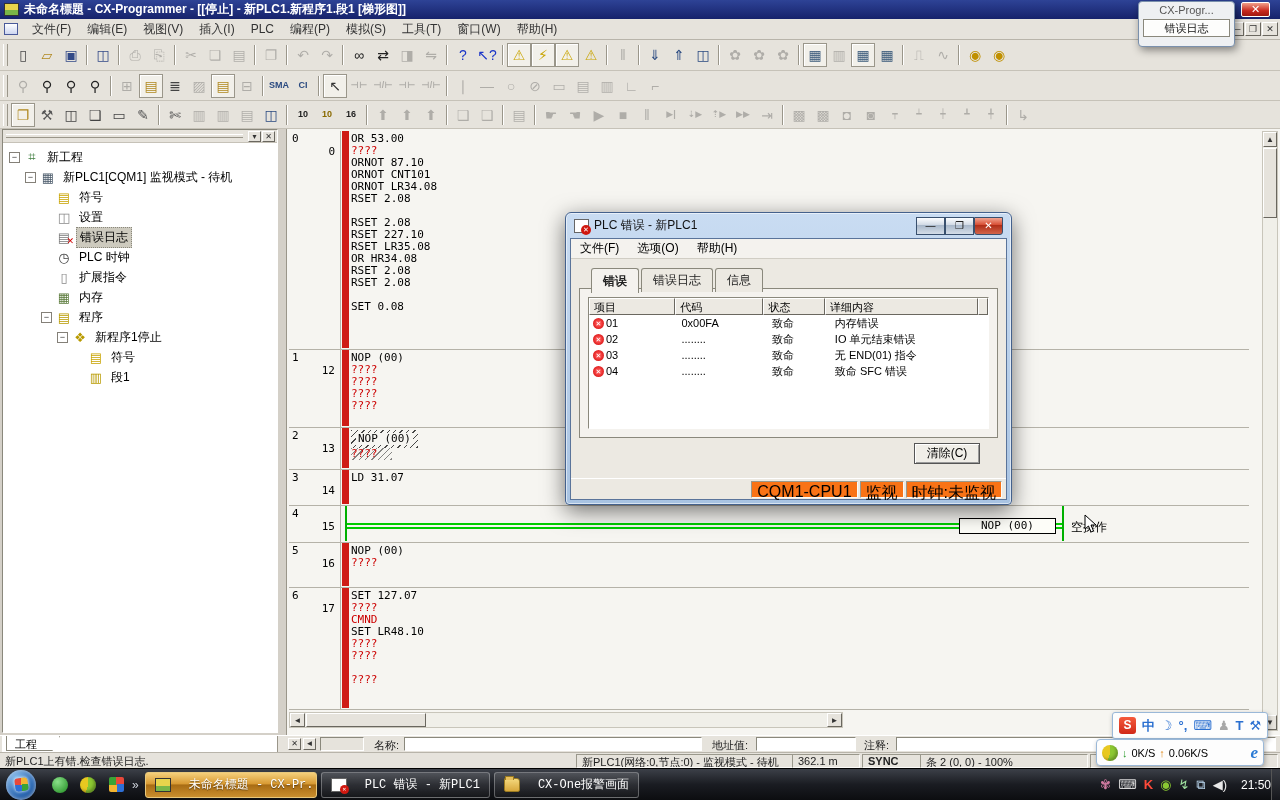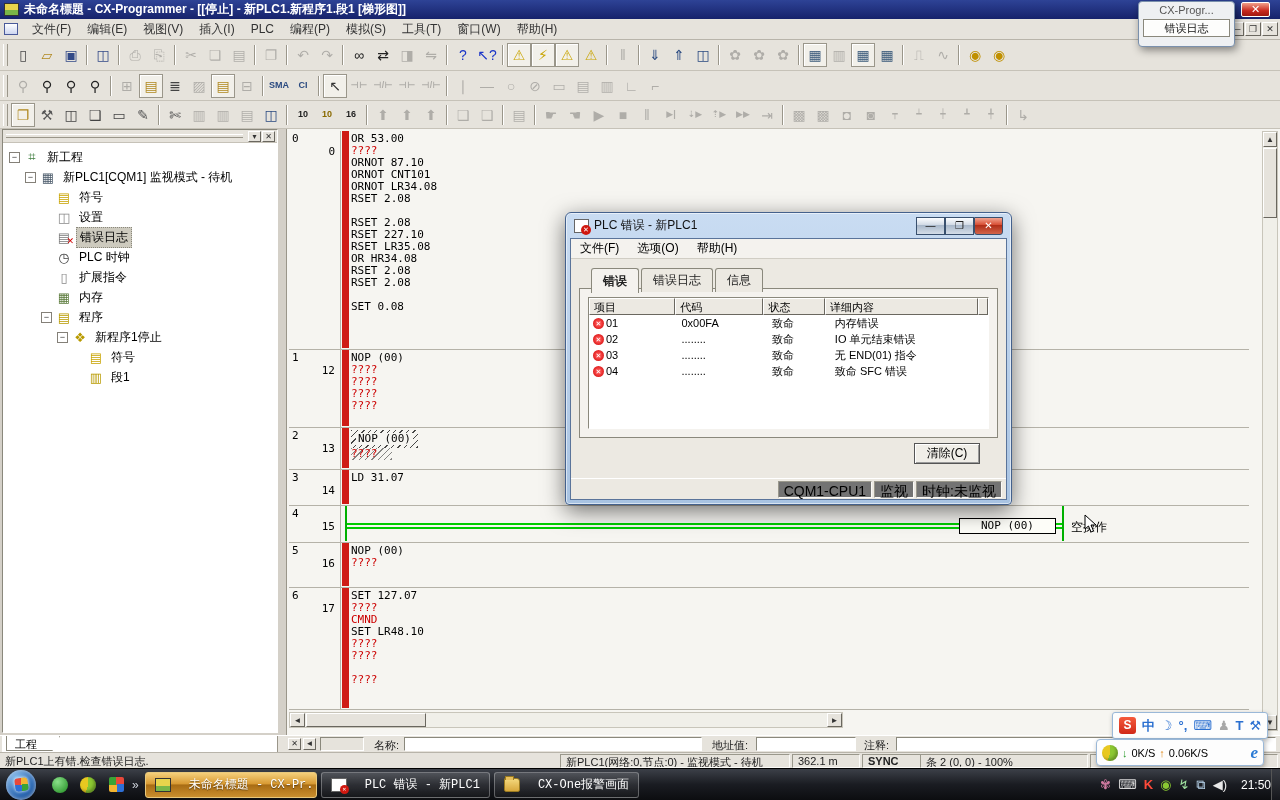--- a/index.html
+++ b/index.html
@@ -79,21 +79,21 @@
 #dlgpanel{margin:0 8px;height:150px;background:#f4f2ee;border:1px solid #8a887c;padding:8px;}
 #dlglist{height:132px;background:#fff;border:1px solid;border-color:#8a887c #fff #fff #8a887c;overflow:hidden;}
 #dlghead{display:flex;height:17px;}
 .hcell{background:#ece9e2;border:1px solid;border-color:#fff #6a675f #6a675f #fff;font-size:11px;padding:1px 4px;overflow:hidden;white-space:nowrap;}
 .drow{display:flex;height:16px;align-items:center;font-size:11px;}
 .dcell{padding:0 4px;white-space:nowrap;overflow:hidden;display:flex;align-items:center;}
 .erricon{width:11px;height:11px;background:radial-gradient(#f55 20%,#c00);border-radius:50%;color:#fff;font-size:7px;line-height:11px;text-align:center;font-weight:bold;margin-right:2px;flex:0 0 auto;}
 #dlgbtnrow{height:32px;position:relative;}
 #clearbtn{position:absolute;right:26px;top:5px;width:66px;height:21px;background:#f0eee8;border:1px solid #555;box-shadow:inset 1px 1px 0 #fff,inset -1px -1px 0 #9a9a9a;font-size:12px;text-align:center;line-height:19px;}
 #dlgstatus{position:absolute;left:0;right:0;bottom:0;height:21px;background:#ece9e2;border-top:1px solid #fff;display:flex;justify-content:flex-end;align-items:center;padding:1px 4px;gap:2px;}
-.dstat{height:17px;background:#737373;border:1px solid;border-color:#9a988c #fbfaf7 #fbfaf7 #9a988c;font-size:14px;padding:1px 5px;white-space:nowrap;}
+.dstat{height:17px;background:#f97316;border:1px solid;border-color:#9a988c #fbfaf7 #fbfaf7 #9a988c;font-size:16px;padding:1px 5px;white-space:nowrap;}
 
 #floatpanel{position:absolute;left:1138px;top:1px;width:97px;height:46px;background:#eef0f2;border:1px solid #7a90ac;border-radius:4px;box-shadow:2px 3px 8px rgba(0,0,0,.45);z-index:60;padding:2px 4px;}
 #floatpanel .ft{font-size:11px;color:#555;text-align:center;}
 #floatbtn{margin-top:3px;height:18px;background:#fdfdfc;border:1px solid #8a887c;box-shadow:inset 1px 1px 0 #fff;font-size:11px;text-align:center;line-height:16px;color:#111;}
 
 #fieldsbar{position:absolute;left:0;top:735px;width:1280px;height:17px;background:#e6e3dc;border-top:1px solid #fff;}
 #projtabzone{position:absolute;left:2px;top:0;width:276px;height:16px;background:#fff;border-right:1px solid #9a968a;}
 #projtab{position:absolute;left:4px;top:0;width:54px;height:15px;background:#fff;border:1px solid #8a887c;border-top:none;clip-path:polygon(0 0,100% 0,86% 100%,0 100%);font-size:11px;padding:1px 0 0 8px;}
 .minib{position:absolute;top:2px;width:13px;height:12px;background:#e6e3dc;border:1px solid;border-color:#fff #6a675f #6a675f #fff;font-size:8px;line-height:10px;text-align:center;color:#333;}
 .flabel{position:absolute;top:2px;font-size:11px;color:#222;}
@@ -784,21 +784,21 @@
   <span class="flabel" style="left:374px;">名称:</span>
   <span class="finput" style="left:404px;width:298px;"></span>
   <span class="flabel" style="left:712px;">地址值:</span>
   <span class="finput" style="left:756px;width:100px;"></span>
   <span class="flabel" style="left:864px;">注释:</span>
   <span class="finput" style="left:896px;width:380px;"></span>
 </div>
 
 <div id="statusbar">
   <span id="statusmsg">新PLC1上有错.检查错误日志.</span>
-<span class="sseg" style="left: 560px; width: 230px;">新PLC1(网络:0,节点:0) - 监视模式 - 待机</span>
+<span class="sseg" style="left: 576px; width: 230px;">新PLC1(网络:0,节点:0) - 监视模式 - 待机</span>
     <span class="sseg" style="left: 792px; width: 68px;">362.1 m</span>
     <span class="sseg" style="left: 862px; width: 76px; font-weight: bold;">SYNC</span>
     <span class="sseg" style="left: 920px; width: 168px;">条 2 (0, 0) - 100%</span>
     <span class="sseg" style="left: 1090px; width: 188px;"></span>
   </div>
 
 <div id="taskbar">
   <div id="orb">
       <div id="orbflag"></div>
     </div>

